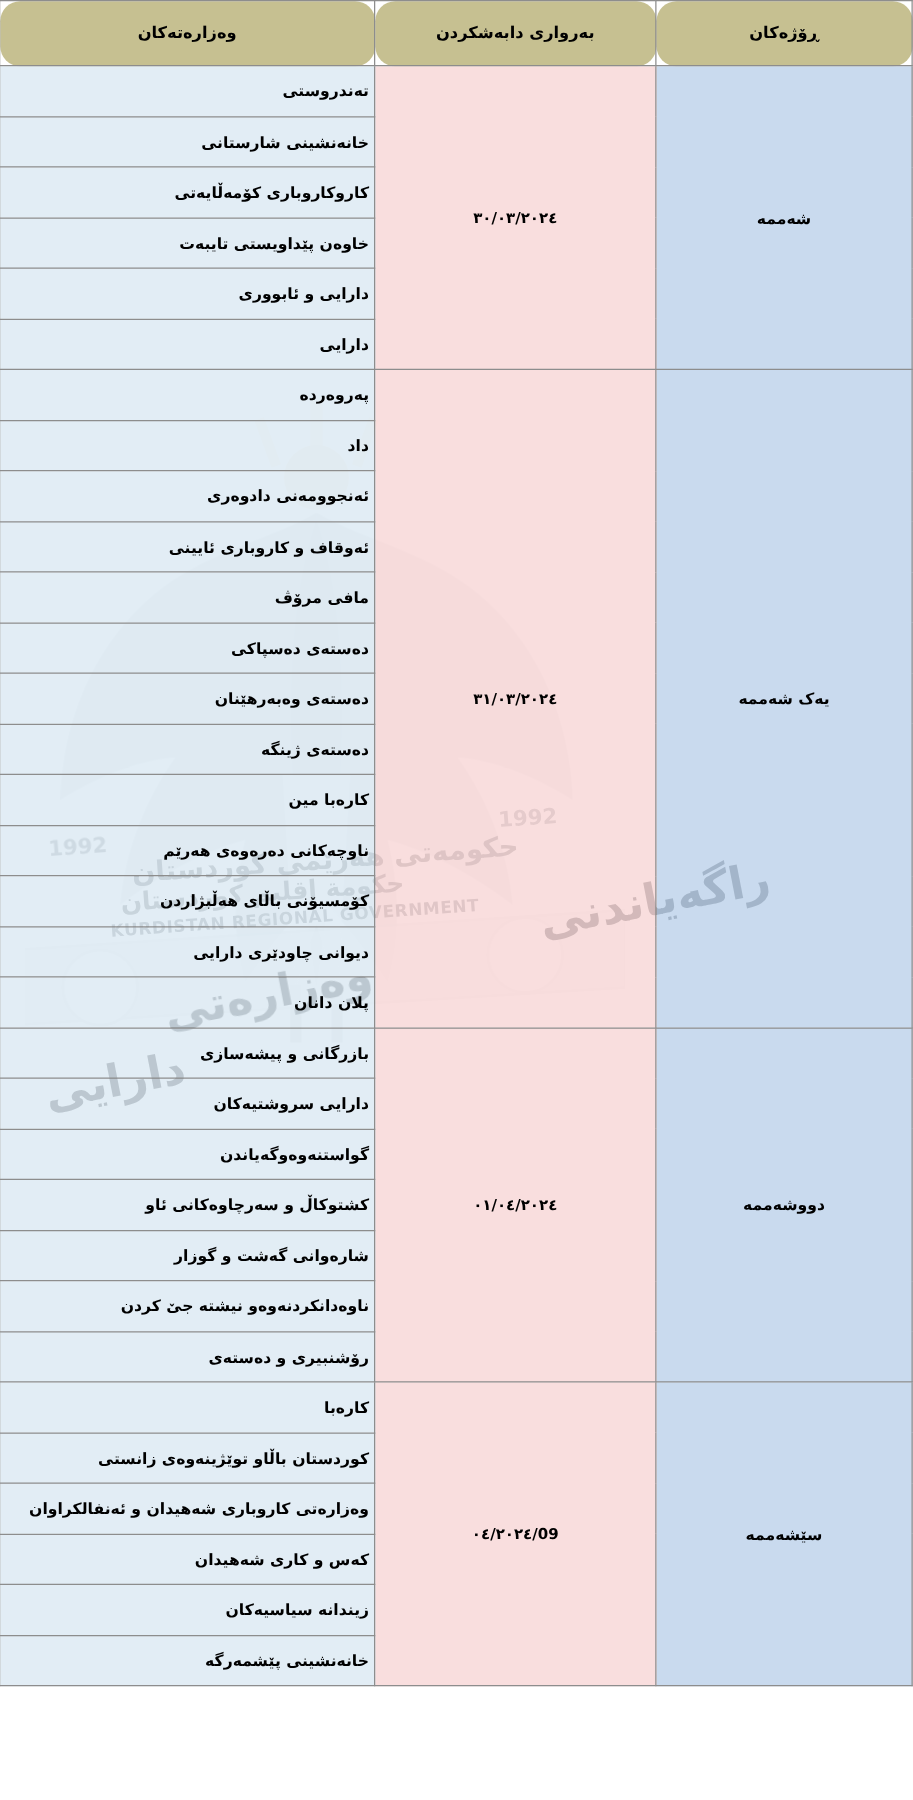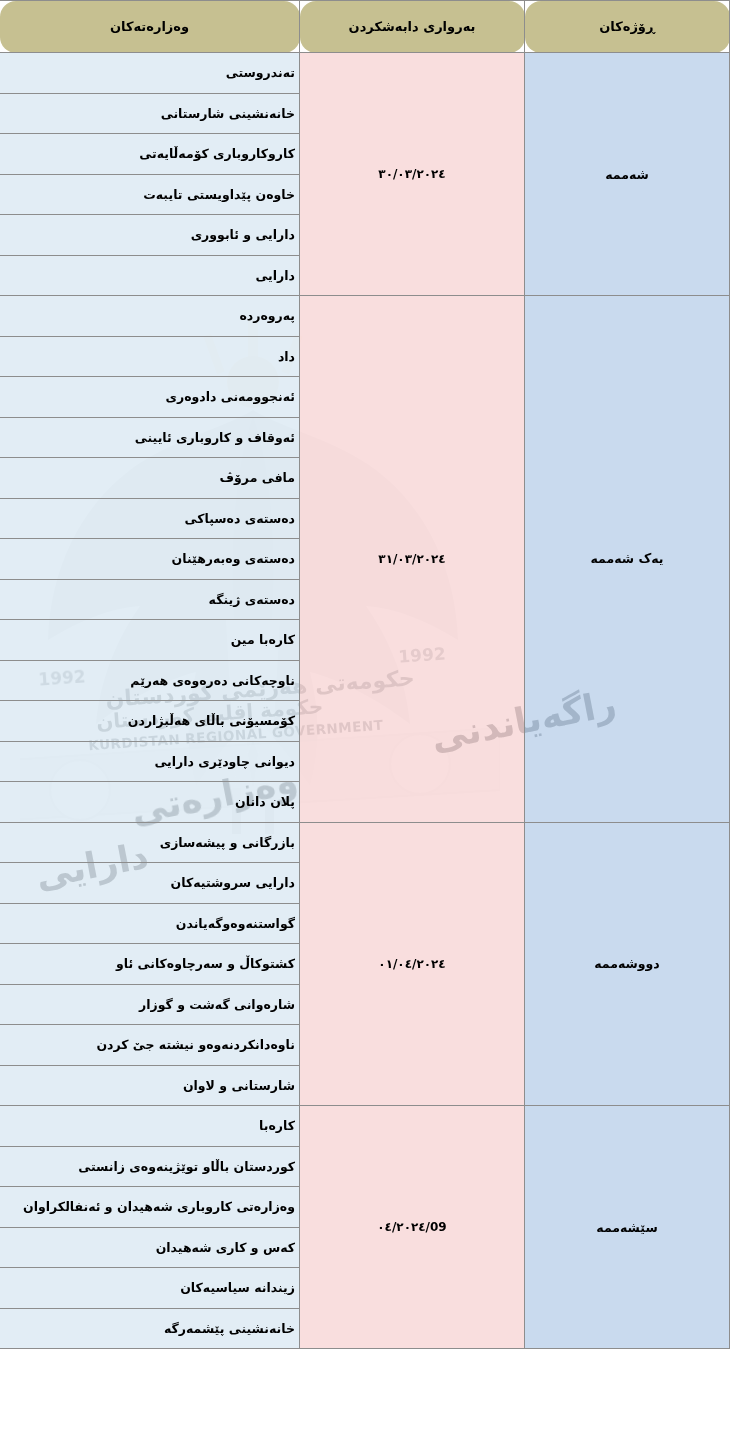--- a/index.html
+++ b/index.html
@@ -283,21 +283,21 @@
         <tr>
           <td class="min-cell">کشتوکاڵ و سەرچاوەکانی ئاو</td>
         </tr>
         <tr>
           <td class="min-cell">شارەوانی گەشت و گوزار</td>
         </tr>
         <tr>
           <td class="min-cell">ناوەدانکردنەوەو نیشتە جێ کردن</td>
         </tr>
         <tr>
-          <td class="min-cell">شارستانی و لاوان</td>
+          <td class="min-cell">رۆشنبیری و دەستەی</td>
         </tr>
         <tr>
           <td class="day-cell" rowspan="6">سێشەممە</td>
           <td class="date-cell" rowspan="6">09/٠٤/٢٠٢٤</td>
           <td class="min-cell">کارەبا</td>
         </tr>
         <tr>
           <td class="min-cell">کوردستان باڵاو توێژینەوەی زانستی</td>
         </tr>
         <tr>

